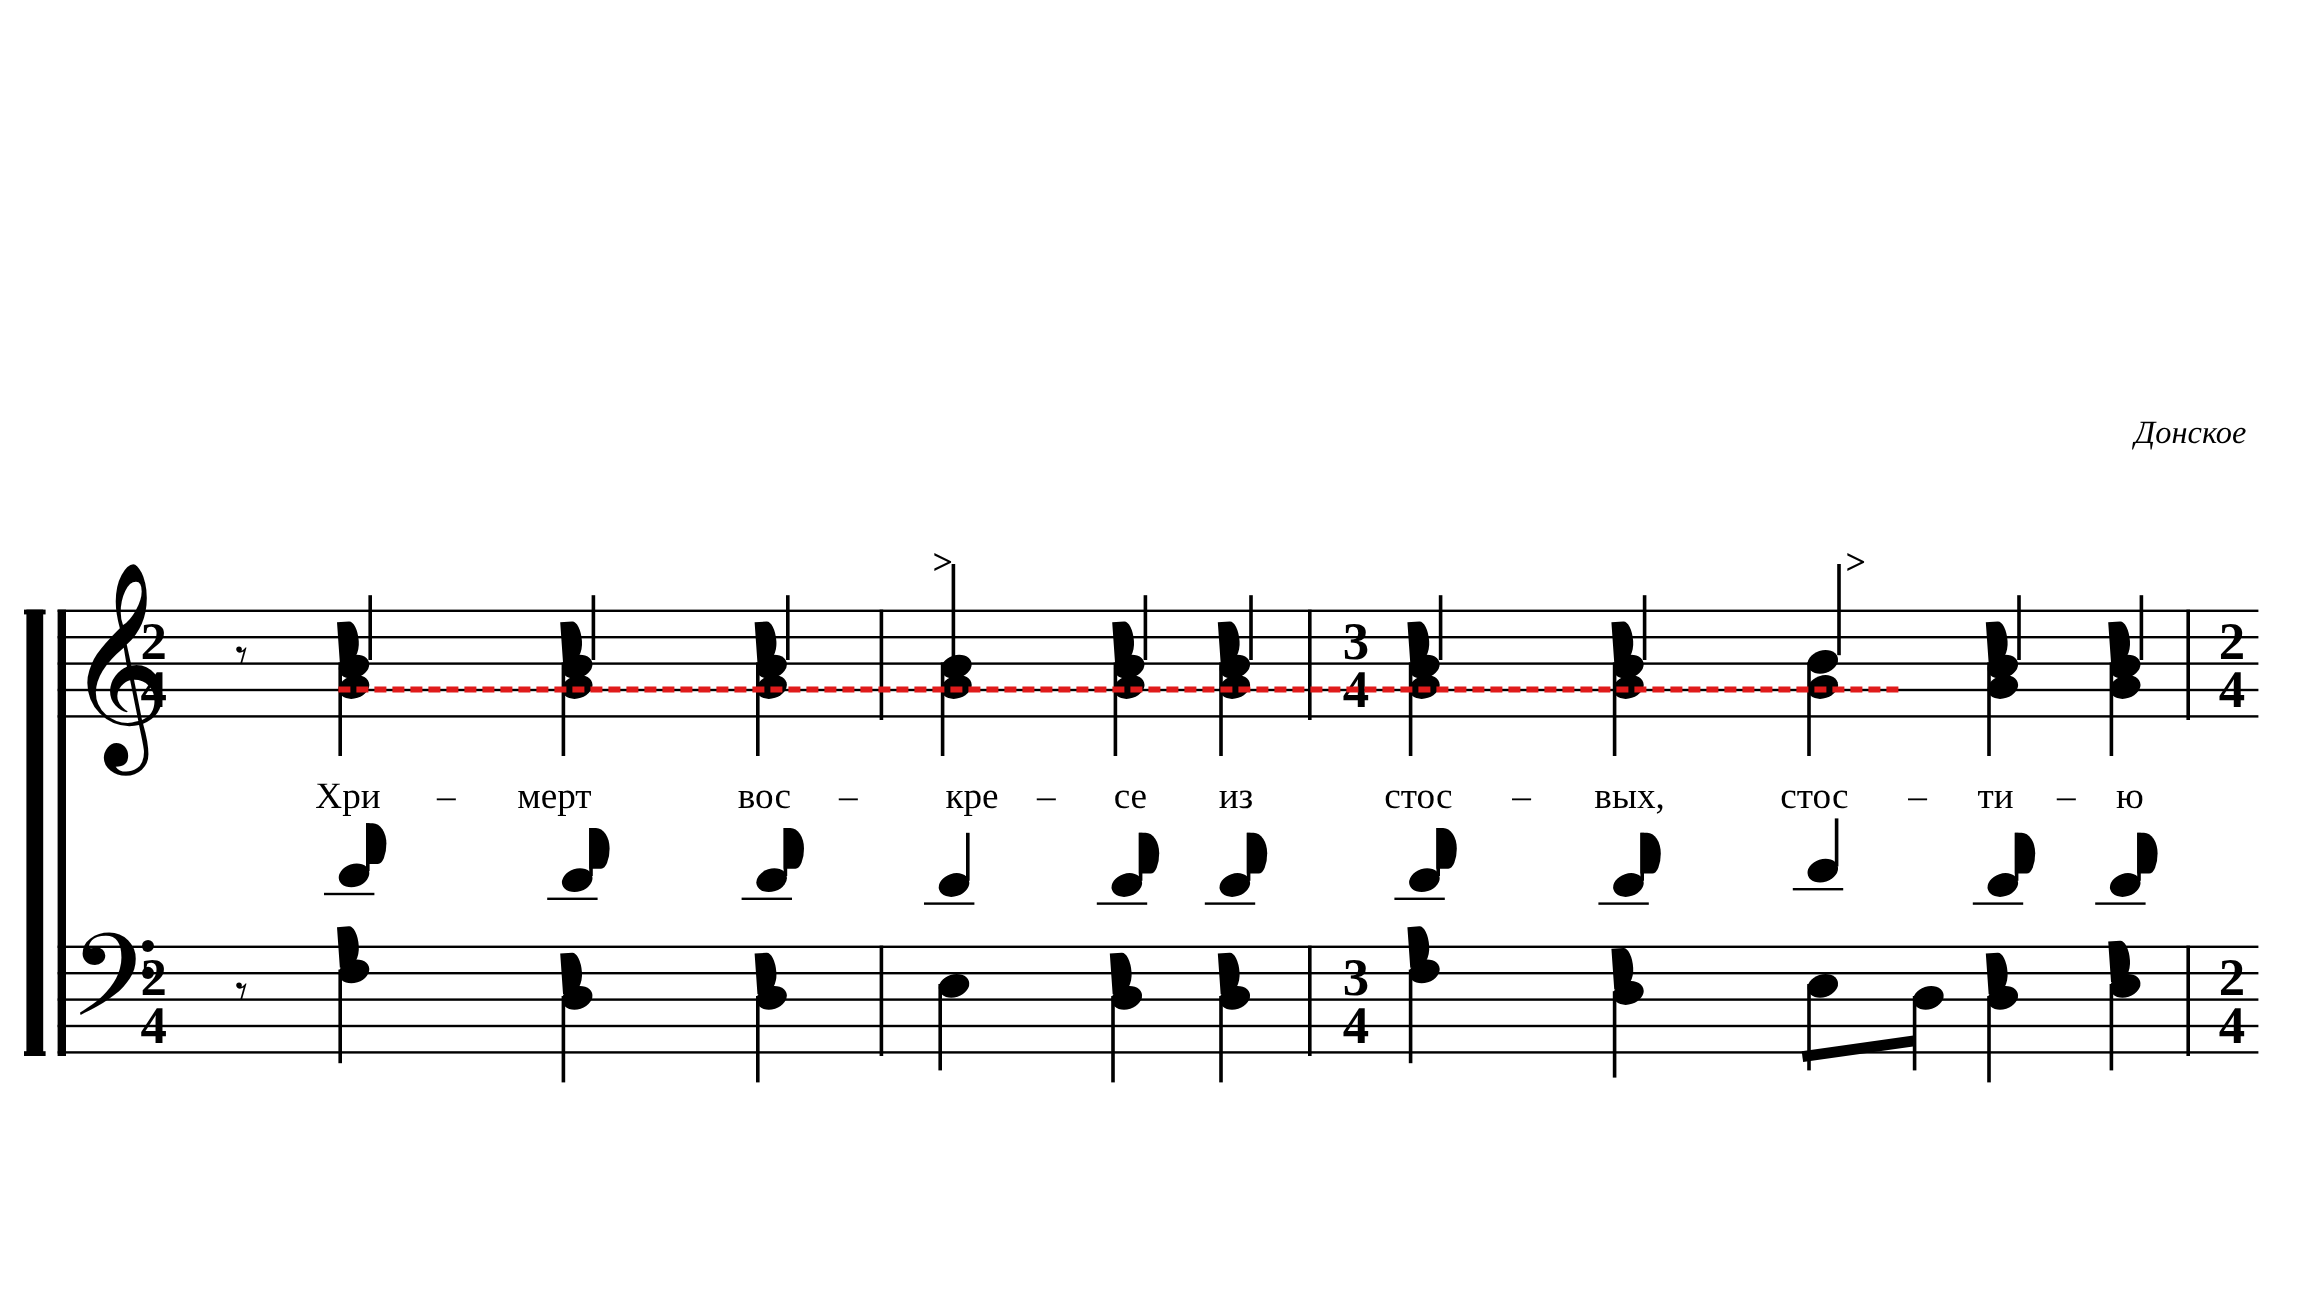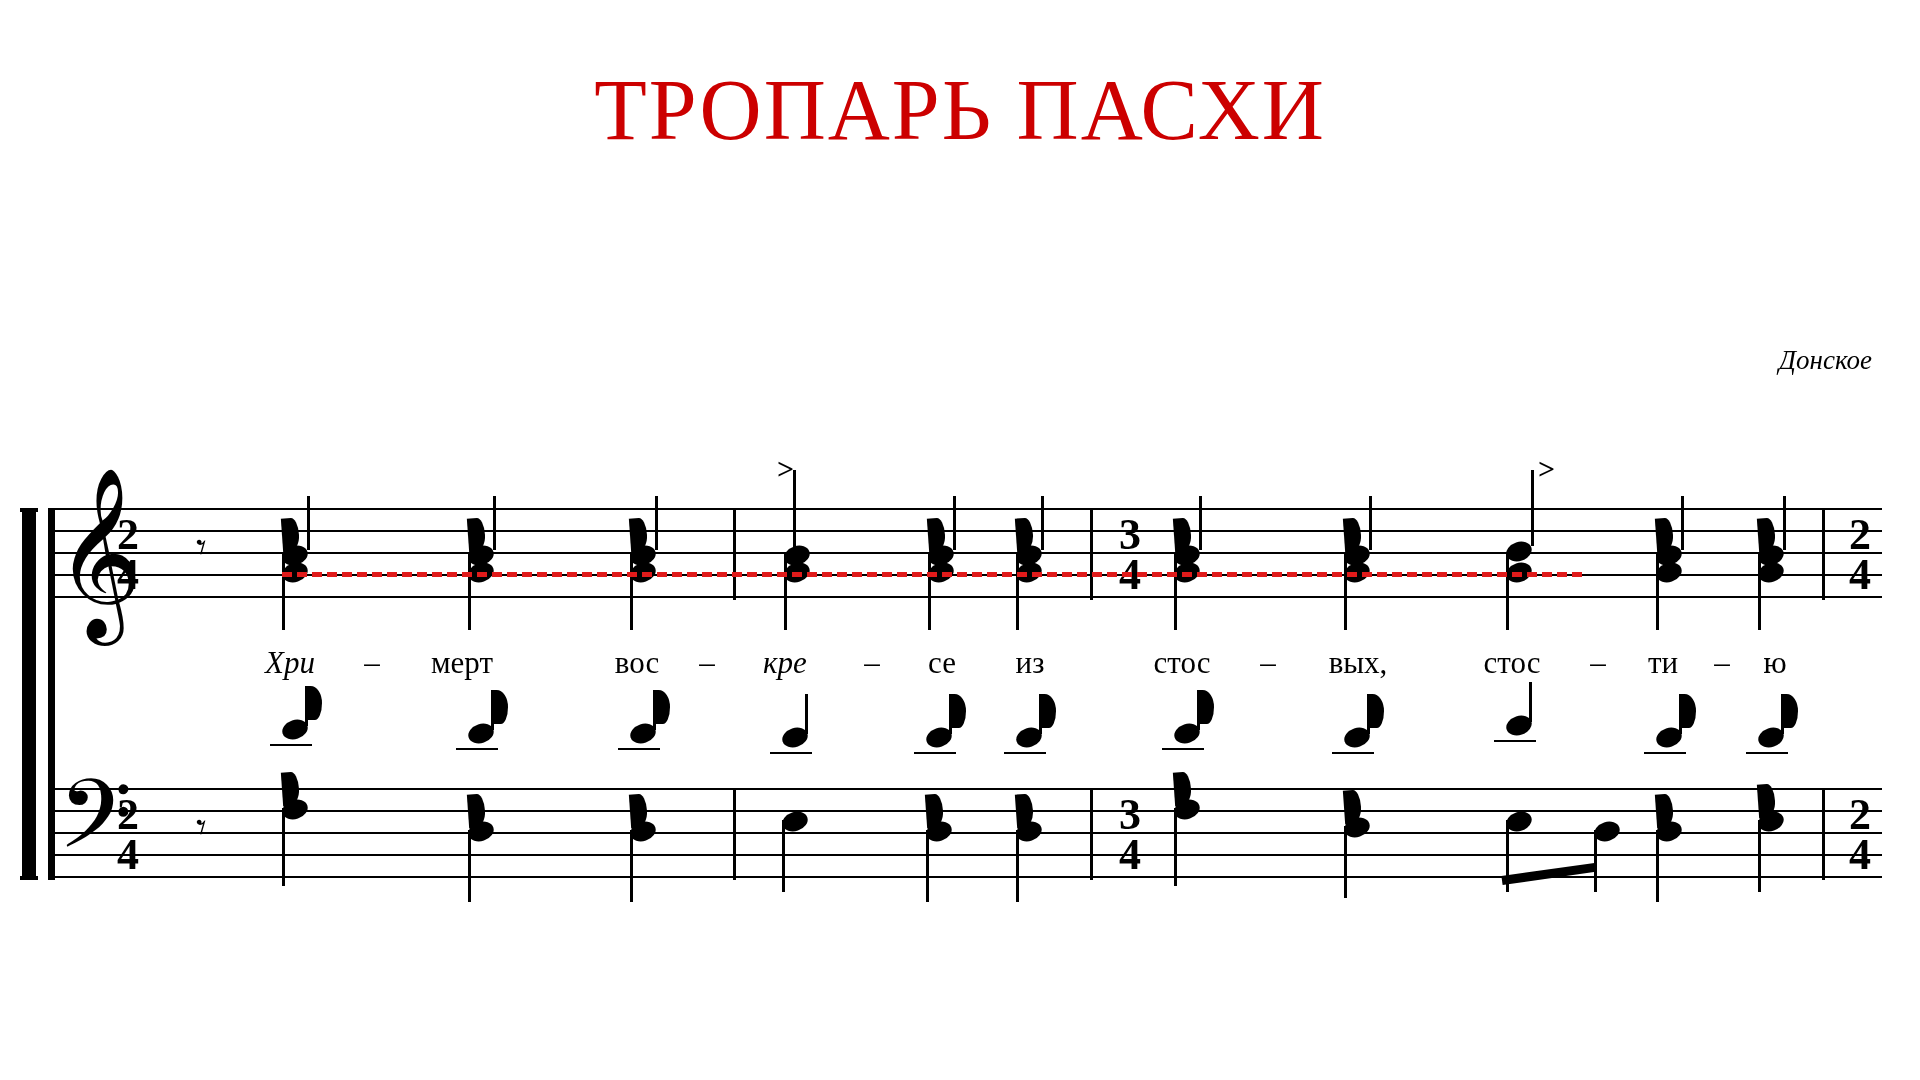--- a/index.html
+++ b/index.html
@@ -163,21 +163,20 @@
     white-space: nowrap;
     text-align: center;
     transform: translateX(-50%);
   }
 </style>
 </head>
 <body>
 
 <div id="sheet">
 
-  <div class="title">ТРОПАРЬ ПАСХИ</div>
 
   <div class="composer">Донское</div>
 
   <div class="system">
 
     <div class="brace" style="left:22px; top:508px; height:372px;">
       <div class="cap" style="top:0;"></div>
       <div class="cap" style="bottom:0;"></div>
     </div>
     <div class="barline thick" style="left:48px; top:508px; height:372px;"></div>
@@ -452,26 +451,26 @@
       <div class="head" style="left:16px; top:0px;"></div>
       <div class="stem" style="left:16px; top:8px; height:72px;"></div>
       <div class="flag" style="left:16px; top:-28px; transform:scaleY(-1) rotate(4deg);"></div>
     </div>
     <div class="note" style="left:1742px; top:812px;">
       <div class="head" style="left:16px; top:0px;"></div>
       <div class="stem" style="left:16px; top:8px; height:72px;"></div>
       <div class="flag" style="left:16px; top:-28px; transform:scaleY(-1) rotate(4deg);"></div>
     </div>
 
-    <div class="lyric" style="left:290px; top:645px;font-style:italic;">Хри</div>
+    <div class="lyric" style="left:290px; top:645px;">Хри</div>
     <div class="lyric" style="left:372px; top:645px;">–</div>
     <div class="lyric" style="left:462px; top:645px;">мерт</div>
     <div class="lyric" style="left:637px; top:645px;">вос</div>
     <div class="lyric" style="left:707px; top:645px;">–</div>
-    <div class="lyric" style="left:785px; top:645px;font-style:italic;">кре</div>
+    <div class="lyric" style="left:810px; top:645px;">кре</div>
     <div class="lyric" style="left:872px; top:645px;">–</div>
     <div class="lyric" style="left:942px; top:645px;">се</div>
     <div class="lyric" style="left:1030px; top:645px;">из</div>
     <div class="lyric" style="left:1182px; top:645px;">стос</div>
     <div class="lyric" style="left:1268px; top:645px;">–</div>
     <div class="lyric" style="left:1358px; top:645px;">вых,</div>
     <div class="lyric" style="left:1512px; top:645px;">стос</div>
     <div class="lyric" style="left:1598px; top:645px;">–</div>
     <div class="lyric" style="left:1663px; top:645px;">ти</div>
     <div class="lyric" style="left:1722px; top:645px;">–</div>

